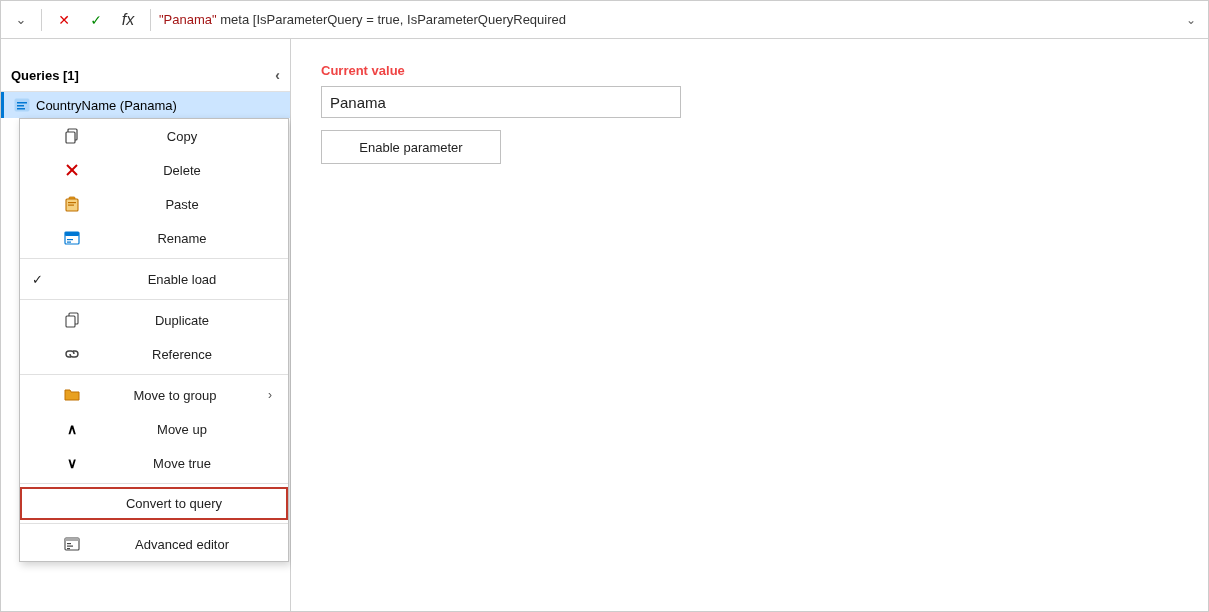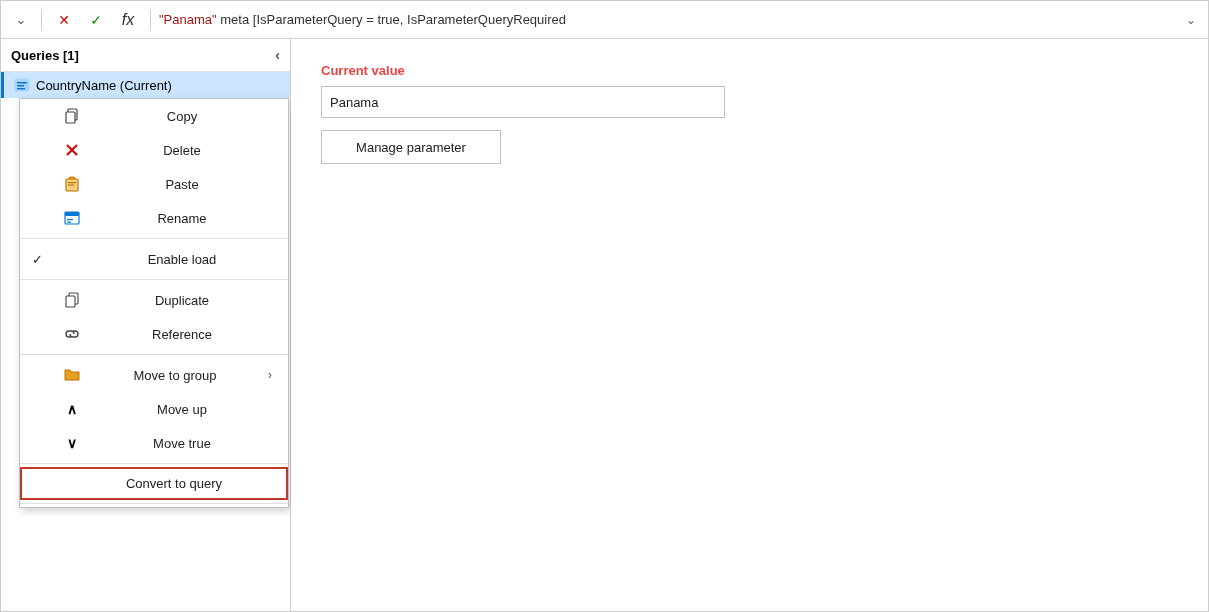--- a/index.html
+++ b/index.html
@@ -81,20 +81,21 @@
       flex-shrink: 0;
     }
     .sidebar-header {
       display: flex;
       align-items: center;
       justify-content: space-between;
       padding: 8px 10px;
       font-weight: 600;
       font-size: 13px;
       border-bottom: 1px solid #e0e0e0;
+      margin-top: 20px;
     }
     .sidebar-collapse {
       cursor: pointer;
       color: #555;
       font-size: 14px;
     }
     .query-item {
       display: flex;
       align-items: center;
       padding: 5px 10px;
@@ -164,25 +165,25 @@
       padding: 24px 30px;
       background: #fff;
     }
     .current-value-label {
       font-size: 13px;
       font-weight: 600;
       color: #ef4444;
       margin-bottom: 8px;
     }
     .current-value-input {
-      width: 404px;
+      width: 360px;
       height: 32px;
       border: 1px solid #c0c0c0;
       padding: 4px 8px;
-      font-size: 13px;
+      font-size: 15px;
       color: #222;
       outline: none;
       margin-bottom: 12px;
       display: block;
     }
     .manage-param-btn {
       width: 180px;
       height: 34px;
       border: 1px solid #c0c0c0;
       background: #fff;
@@ -221,21 +222,21 @@
         <span>Queries [1]</span>
         <span class="sidebar-collapse">‹</span>
       </div>
       <div class="query-item">
         <svg class="query-item-icon" viewBox="0 0 16 16">
           <rect x="1" y="2" width="14" height="12" rx="1" fill="#0078d4" opacity="0.15" stroke="#0078d4" stroke-width="1"></rect>
           <rect x="3" y="5" width="10" height="1.5" fill="#0078d4"></rect>
           <rect x="3" y="8" width="7" height="1.5" fill="#0078d4"></rect>
           <rect x="3" y="11" width="8" height="1.5" fill="#0078d4"></rect>
         </svg>
-        <span>CountryName (Current)</span>
+        <span>CountryName (Panama)</span>
       </div>
 
       <div class="context-menu">
 
         <div class="menu-item">
           <span class="menu-item-check"></span>
           <span class="menu-item-icon">
             <svg width="16" height="16" viewBox="0 0 16 16">
                 <rect x="4" y="1" width="9" height="11" rx="1" fill="none" stroke="#444" stroke-width="1.2"></rect>
                 <rect x="2" y="4" width="9" height="11" rx="1" fill="white" stroke="#444" stroke-width="1.2"></rect>
@@ -334,23 +335,36 @@
           <span class="menu-item-icon" style="font-size:14px;font-weight:bold;">∨</span>
           <span class="menu-item-label">Move true</span>
         </div>
         <div class="menu-divider"></div>
 
         <div class="menu-item highlighted" style="padding-left:56px;">
           <span class="menu-item-label">Convert to query</span>
         </div>
         <div class="menu-divider"></div>
 
+        <div class="menu-item">
+          <span class="menu-item-check"></span>
+          <span class="menu-item-icon">
+            <svg width="16" height="16" viewBox="0 0 16 16">
+                <rect x="1" y="2" width="14" height="12" rx="1" fill="none" stroke="#444" stroke-width="1.1"></rect>
+                <rect x="1" y="2" width="14" height="3" rx="1" fill="#aaa"></rect>
+                <rect x="3" y="7" width="4" height="1.2" fill="#444"></rect>
+                <rect x="3" y="9.5" width="6" height="1.2" fill="#444"></rect>
+                <rect x="3" y="12" width="3" height="1.2" fill="#444"></rect>
+              </svg>
+          </span>
+          <span class="menu-item-label">Advanced editor</span>
+        </div>
 
       </div>
     </div>
 
     <div class="content-area">
       <div class="current-value-label">Current value</div>
       <input class="current-value-input" type="text" value="Panama" style="">
-      <button class="manage-param-btn">Manage parameter</button>
+      <button class="manage-param-btn">Enable parameter</button>
     </div>
   </div>
 </div>
 
 </body></html>

